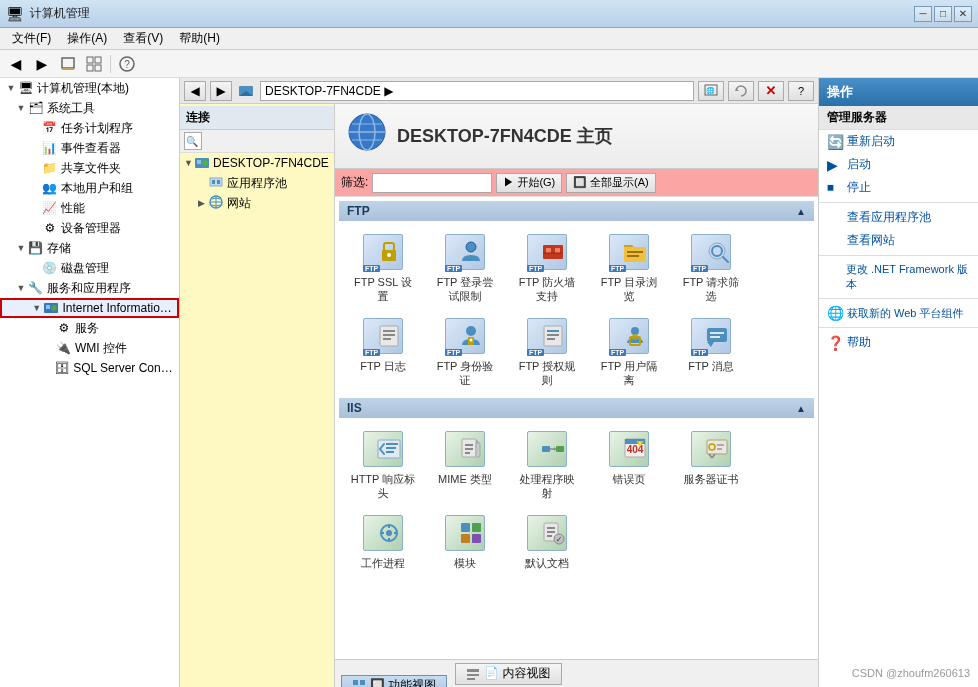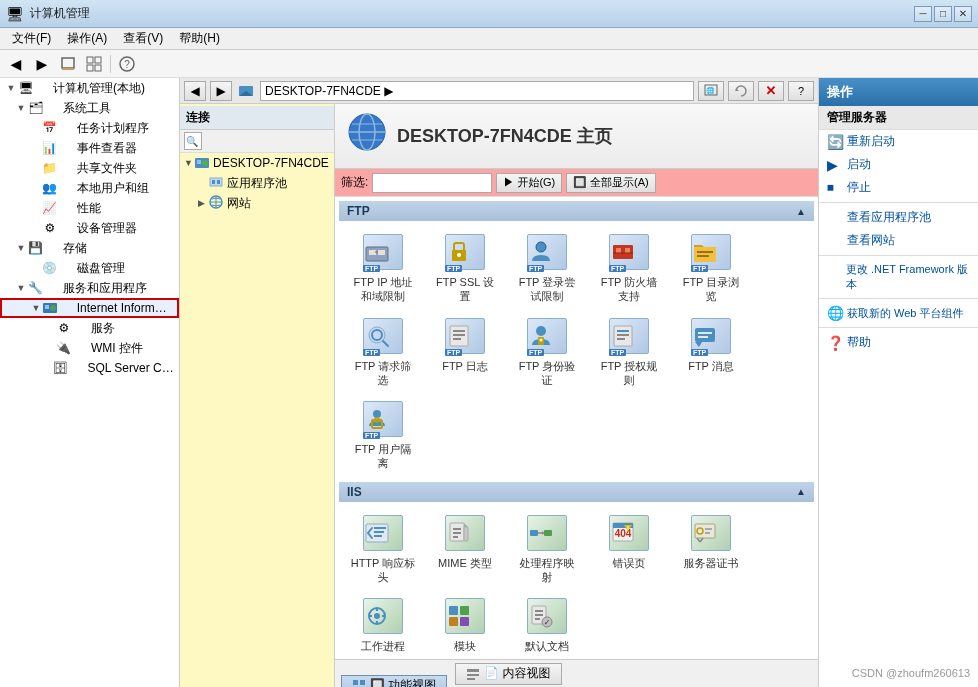--- a/index.html
+++ b/index.html
@@ -78,21 +78,21 @@
     .tree-item {
       display: flex;
       align-items: center;
       padding: 2px 4px;
       cursor: pointer;
       white-space: nowrap;
       height: 20px;
     }
     .tree-expand { width: 14px; display: inline-flex; align-items: center; justify-content: center; font-size: 9px; color: #555; }
     .tree-icon { width: 16px; height: 16px; margin-right: 3px; display: inline-flex; align-items: center; justify-content: center; font-size: 12px; flex-shrink: 0; }
-    .tree-label { font-size: 12px; overflow: hidden; text-overflow: ellipsis; margin-left: 16px; }
+    .tree-label { font-size: 12px; overflow: hidden; text-overflow: ellipsis; }
     .indent1 { padding-left: 14px; }
     .indent2 { padding-left: 28px; }
     .indent3 { padding-left: 42px; }
 
     
     .center-panel {
       flex: 1;
       background: #fff;
       display: flex;
       flex-direction: column;
@@ -316,21 +316,21 @@
     }
     .action-icon { font-size: 14px; width: 16px; }
     .action-sep { height: 1px; background: #ddd; margin: 3px 0; }
 
     
     .icon-base {
       width: 44px; height: 36px;
       background: linear-gradient(135deg, #e8f0f8, #c0d4e8);
       border: 1px solid #8ab0cc;
       border-radius: 2px;
-      display: flex; align-items: center; justify-content: flex-start;
+      display: flex; align-items: center; justify-content: flex-end;
       font-size: 18px;
       position: relative;
     }
     .icon-ftp { background: linear-gradient(135deg, #dce8f8, #b0c8e4); }
     .icon-iis { background: linear-gradient(135deg, #e8f4e8, #b0d0b0); }
 
     .watermark {
       position: fixed;
       bottom: 8px;
       right: 8px;
@@ -571,34 +571,20 @@
 
         <div class="feature-scroll">
 
           <div class="feature-section">
             <div class="section-header">
               <span>FTP</span>
               <span class="section-collapse">▲</span>
             </div>
             <div class="icons-grid">
 
-              <div class="feature-icon-item">
-                <div class="feature-icon-img">
-                  <div class="icon-base icon-ftp">
-                    <svg width="26" height="26" viewBox="0 0 26 26">
-                      <rect x="2" y="8" width="22" height="14" rx="1" fill="#90a0c0" stroke="#607080" stroke-width="1"></rect>
-                      <rect x="5" y="11" width="7" height="5" fill="#e8e0d0"></rect>
-                      <rect x="14" y="11" width="7" height="5" fill="#e8e0d0"></rect>
-                      <path d="M11 13 L14 13" stroke="#607080" stroke-width="1"></path>
-                    </svg>
-                  </div>
-                  <span class="ftp-badge">FTP</span>
-                </div>
-                <div class="feature-icon-label">FTP IP 地址<br>和域限制</div>
-              </div>
 
               <div class="feature-icon-item">
                 <div class="feature-icon-img">
                   <div class="icon-base icon-ftp">
                     <svg width="26" height="26" viewBox="0 0 26 26">
                       <rect x="8" y="4" width="10" height="8" rx="2" fill="none" stroke="#c0a000" stroke-width="2"></rect>
                       <rect x="6" y="11" width="14" height="11" rx="1" fill="#c0a000"></rect>
                       <circle cx="13" cy="16" r="2" fill="#fff"></circle>
                     </svg>
                   </div>
@@ -708,44 +694,44 @@
                   </div>
                   <span class="ftp-badge">FTP</span>
                 </div>
                 <div class="feature-icon-label">FTP 授权规<br>则</div>
               </div>
 
               <div class="feature-icon-item">
                 <div class="feature-icon-img">
                   <div class="icon-base icon-ftp">
                     <svg width="26" height="26" viewBox="0 0 26 26">
+                      <circle cx="13" cy="8" r="4" fill="#4a8fc0"></circle>
+                      <path d="M5 20 Q5 15 13 15 Q21 15 21 20" fill="#4a8fc0"></path>
+                      <rect x="8" y="14" width="10" height="8" rx="1" fill="none" stroke="#c0a000" stroke-width="2"></rect>
+                      <rect x="11" y="12" width="4" height="4" rx="1" fill="none" stroke="#c0a000" stroke-width="1.5"></rect>
+                    </svg>
+                  </div>
+                  <span class="ftp-badge">FTP</span>
+                </div>
+                <div class="feature-icon-label">FTP 用户隔<br>离</div>
+              </div>
+
+              <div class="feature-icon-item">
+                <div class="feature-icon-img">
+                  <div class="icon-base icon-ftp">
+                    <svg width="26" height="26" viewBox="0 0 26 26">
                       <rect x="3" y="5" width="20" height="14" rx="2" fill="#4a8fc0"></rect>
                       <polygon points="3,19 10,19 7,24" fill="#4a8fc0"></polygon>
                       <rect x="6" y="9" width="14" height="2" fill="#fff" opacity="0.8"></rect>
                       <rect x="6" y="13" width="10" height="2" fill="#fff" opacity="0.8"></rect>
                     </svg>
                   </div>
                   <span class="ftp-badge">FTP</span>
                 </div>
                 <div class="feature-icon-label">FTP 消息</div>
-              </div>
-
-              <div class="feature-icon-item">
-                <div class="feature-icon-img">
-                  <div class="icon-base icon-ftp">
-                    <svg width="26" height="26" viewBox="0 0 26 26">
-                      <circle cx="13" cy="8" r="4" fill="#4a8fc0"></circle>
-                      <path d="M5 20 Q5 15 13 15 Q21 15 21 20" fill="#4a8fc0"></path>
-                      <rect x="8" y="14" width="10" height="8" rx="1" fill="none" stroke="#c0a000" stroke-width="2"></rect>
-                      <rect x="11" y="12" width="4" height="4" rx="1" fill="none" stroke="#c0a000" stroke-width="1.5"></rect>
-                    </svg>
-                  </div>
-                  <span class="ftp-badge">FTP</span>
-                </div>
-                <div class="feature-icon-label">FTP 用户隔<br>离</div>
               </div>
 
             </div>
           </div>
 
           <div class="feature-section">
             <div class="section-header">
               <span>IIS</span>
               <span class="section-collapse">▲</span>
             </div>

